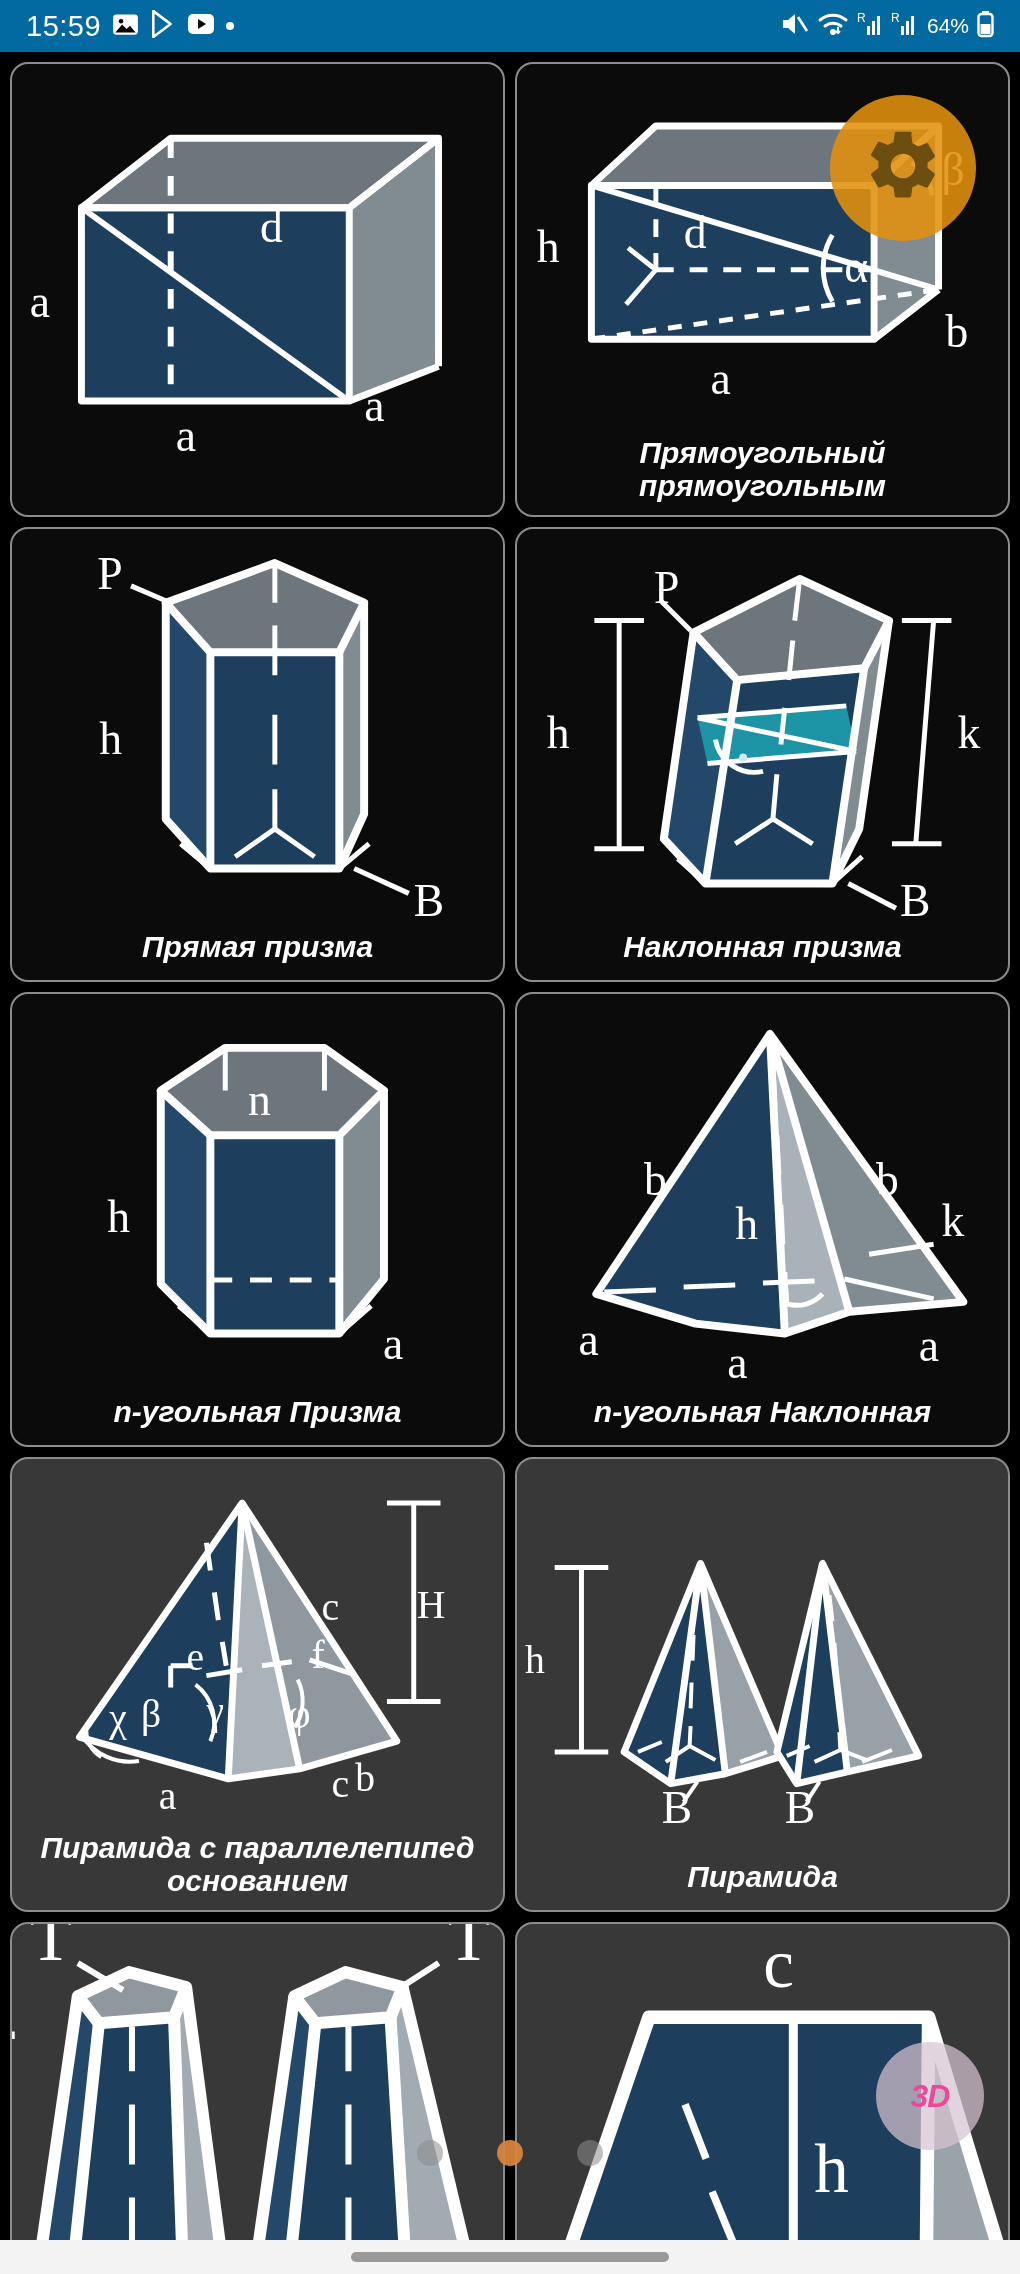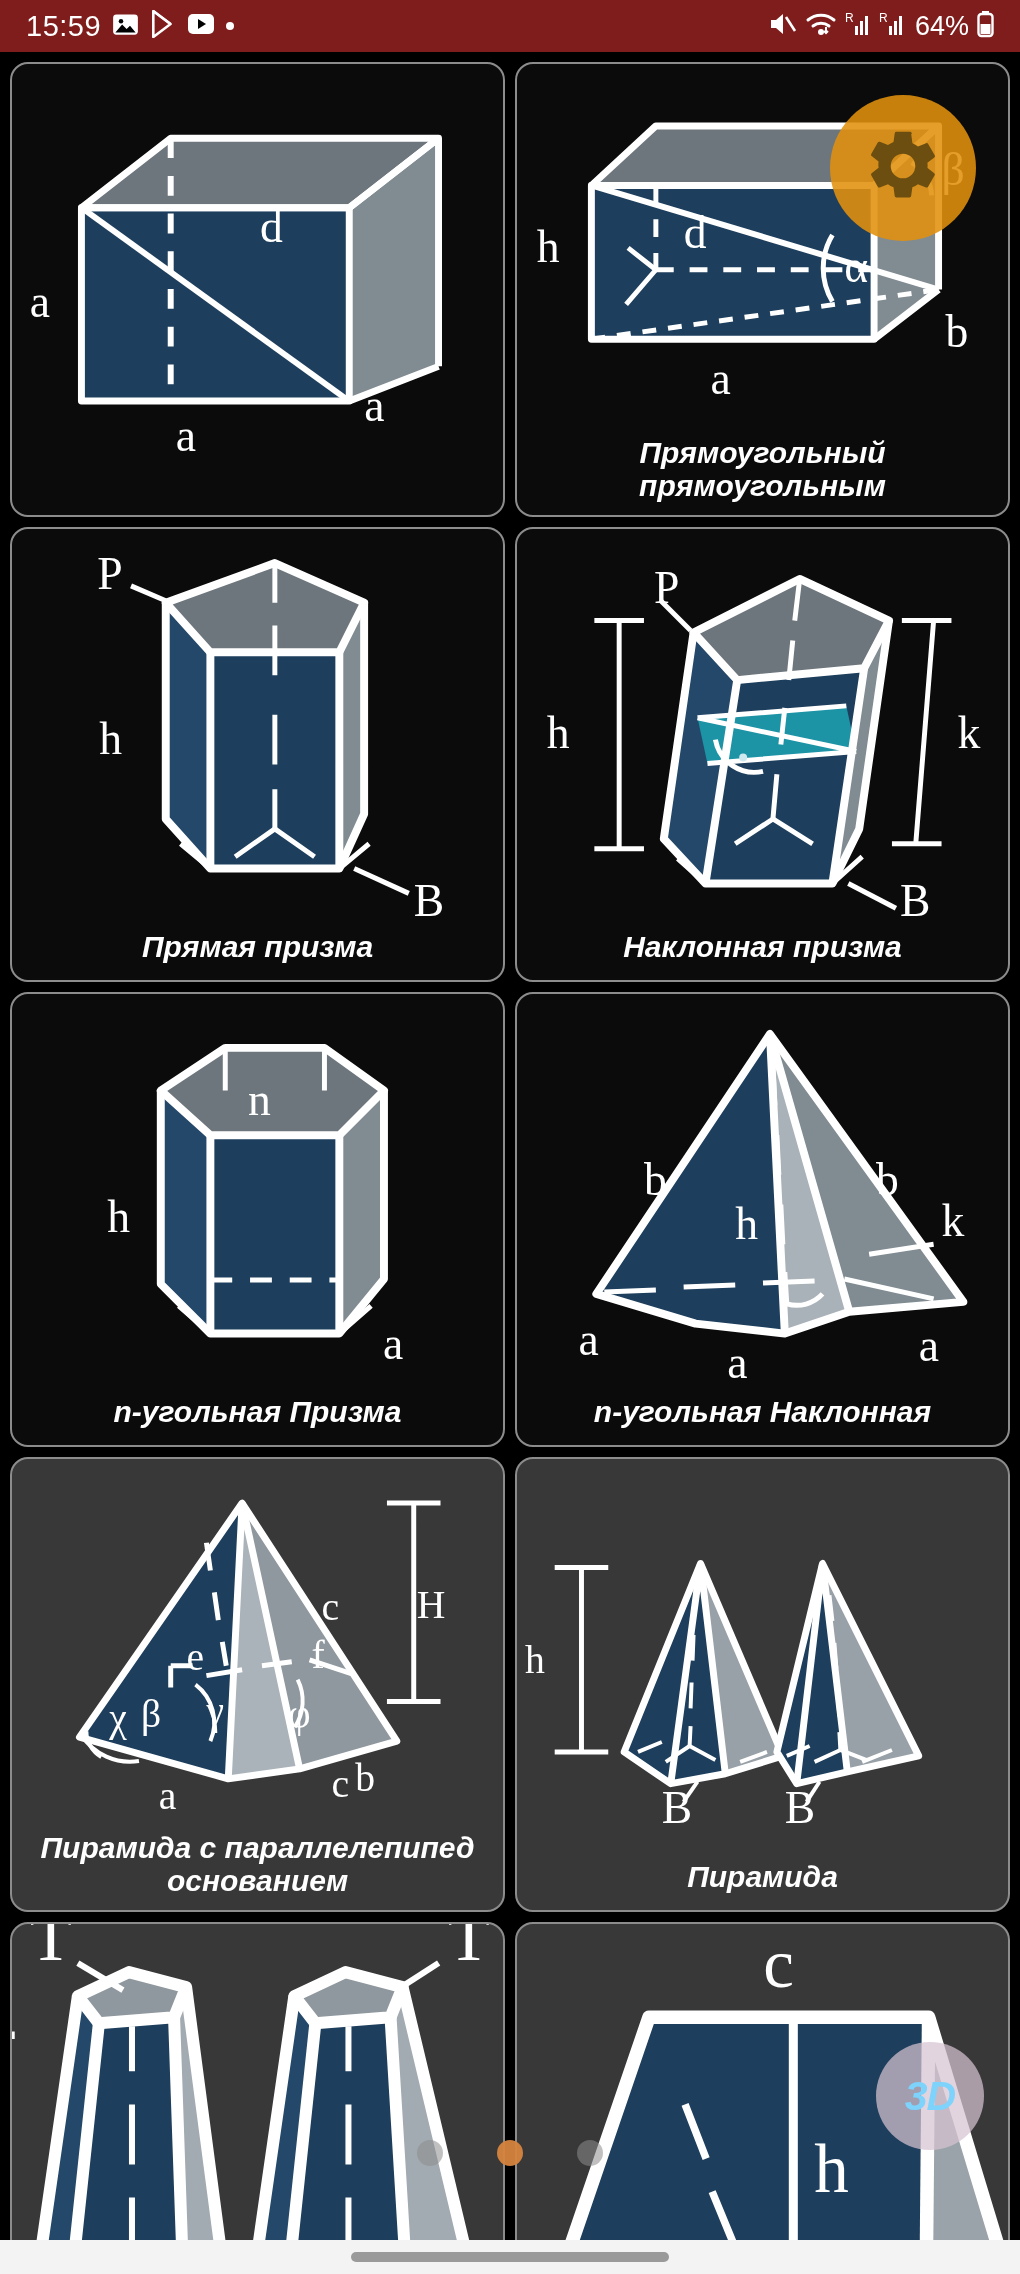--- a/index.html
+++ b/index.html
@@ -7,30 +7,30 @@
     width: 1020px; height: 2274px;
     background: #000;
     font-family: "Liberation Sans", sans-serif;
     overflow: hidden;
   }
   #app { position: relative; width: 1020px; height: 2274px; background: #000; }
 
   
   .statusbar {
     position: absolute; top: 0; left: 0; width: 1020px; height: 52px;
-    background: #7f1d1d; color: #fff;
+    background: #0369a1; color: #fff;
     display: flex; align-items: center; justify-content: space-between;
     padding: 0 26px;
   }
   .sb-left { display: flex; align-items: center; gap: 11px; }
   .sb-right { display: flex; align-items: center; gap: 8px; }
   .sb-clock { font-size: 29px; font-weight: 400; letter-spacing: .5px;
               font-family: "Liberation Sans", sans-serif; }
   .sb-ico { display: block; }
-  .sb-batt { font-size: 27px; font-weight: 400; margin-left: 2px; }
+  .sb-batt { font-size: 21px; font-weight: 400; margin-left: 2px; }
   .dot-small { width: 8px; height: 8px; border-radius: 50%; background:#fff; }
 
   
   .grid {
     position: absolute; top: 52px; left: 0; width: 1020px; height: 2188px;
     display: grid;
     grid-template-columns: 1fr 1fr;
     grid-auto-rows: 455px;
     gap: 10px 10px;
     padding: 10px 10px 0 10px;
@@ -64,22 +64,22 @@
     display: flex; align-items: center; justify-content: center;
   }
   .fab-3d {
     position: absolute; left: 876px; top: 2042px;
     width: 108px; height: 108px; border-radius: 50%;
     background: rgba(214,196,209,.72);
     display: flex; align-items: center; justify-content: center;
   }
   .fab-3d span {
     font-family: "Liberation Sans", sans-serif;
-    font-weight: bold; font-size: 41px; font-style: italic;
-    color: #7dd3fc; letter-spacing: -1px;
+    font-weight: bold; font-size: 32px; font-style: italic;
+    color: #ec4899; letter-spacing: -1px;
   }
 
   
   .dots {
     position: absolute; left: 0; top: 2140px; width: 1020px;
     display: flex; justify-content: center; align-items: center; gap: 54px;
     pointer-events: none;
   }
   .dots i { width: 26px; height: 26px; border-radius: 50%;
             background: rgba(140,140,140,.55); display:block; }

